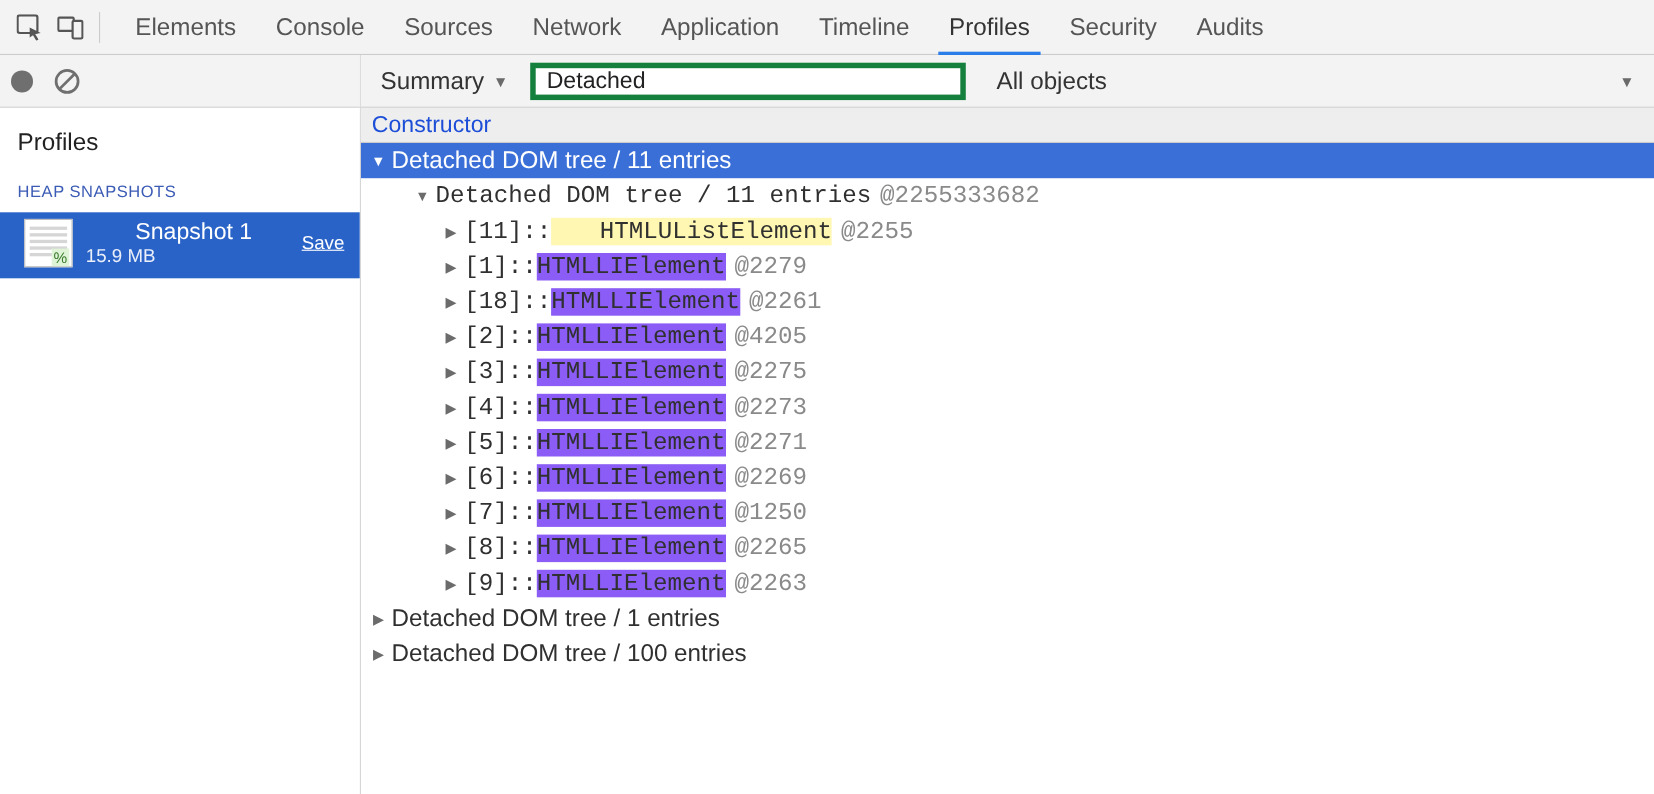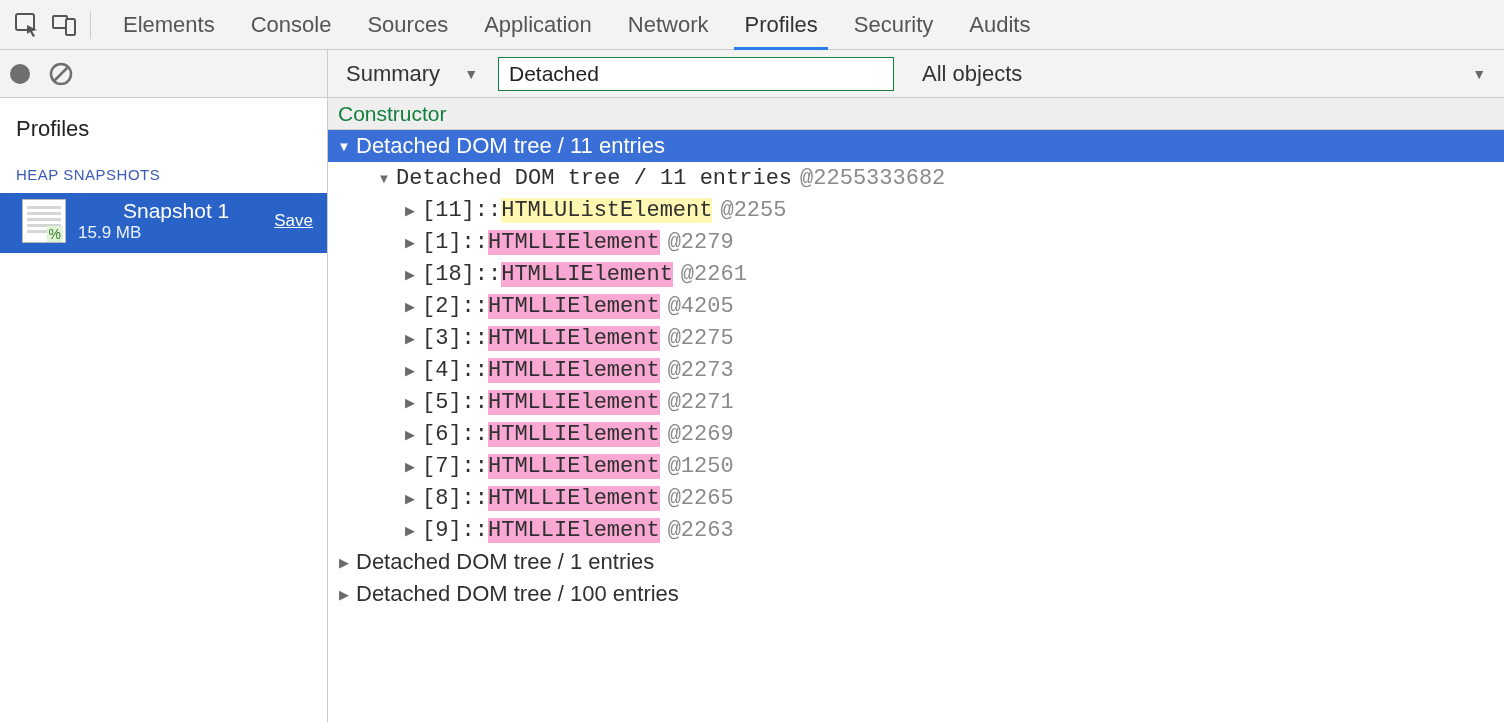--- a/index.html
+++ b/index.html
@@ -31,36 +31,36 @@
   .snap-icon::before { content:""; position:absolute; left:4px; right:4px; top:6px; height:3px; background:#d6d6d6; box-shadow: 0 6px 0 #d6d6d6, 0 12px 0 #d6d6d6, 0 18px 0 #d6d6d6, 0 24px 0 #d6d6d6; }
   .snap-icon::after { content:"%"; position:absolute; right:2px; bottom:0; font-size:14px; color:#3a7a2e; background:#dff3d6; padding:0 2px; }
   .snap-text { flex: 1; }
   .snap-name { font-size: 21px; text-align: center; }
   .snap-size { font-size: 17px; opacity: 0.9; }
   .snap-save { color: #fff; text-decoration: underline; font-size: 17px; }
 
   
   .main { flex: 1; display: flex; flex-direction: column; min-width: 0; }
   .main-toolbar { height: 48px; border-bottom: 1px solid #ccc; background: #f3f3f3; display: flex; align-items: center; padding: 0 12px; gap: 14px; }
-  .dropdown { display: flex; align-items: center; gap: 24px; color: #333; padding: 0 6px; }
+  .dropdown { display: flex; align-items: center; gap: 8px; color: #333; padding: 0 6px; }
   .dropdown .tri { font-size: 14px; color: #6a6a6a; }
-  .filter-input { width: 396px; height: 34px; border: 1px solid #15803d; background: #fff; font-size: 21px; padding: 0 10px; font-family: inherit; color: #222; }
+  .filter-input { width: 396px; height: 34px; border: 5px solid #15803d; background: #fff; font-size: 21px; padding: 0 10px; font-family: inherit; color: #222; }
   .dropdown.objects { margin-left: 8px; flex: 1; justify-content: space-between; }
 
-  .col-header { height: 32px; background: #eeeeee; border-bottom: 1px solid #ccc; display: flex; align-items: center; padding: 0 10px; font-size: 21px; color: #15803d; }
+  .col-header { height: 32px; background: #eeeeee; border-bottom: 1px solid #ccc; display: flex; align-items: center; padding: 0 10px; font-size: 21px; color: #1d4ed8; }
 
   .tree { flex: 1; overflow: auto; font-size: 22px; }
   .row { display: flex; align-items: center; white-space: nowrap; height: 32px; padding-left: 8px; }
   .row.selected { background: #3a6fd8; color: #fff; }
   .tri-toggle { display: inline-block; width: 16px; text-align: center; font-size: 13px; color: #6b6b6b; margin-right: 4px; }
   .row.selected .tri-toggle { color: #fff; }
   .mono { font-family: Menlo, Consolas, "Courier New", monospace; font-size: 22px; }
   .addr { color: #8a8a8a; margin-left: 8px; }
-  .hl-yellow { background: #fff7b2; }
-  .hl-red { background: #f9a8d4; }
+  .hl-yellow { background: #fff7b2; padding-left: 44px; }
+  .hl-red { background: #8b5cf6; }
   .child { padding-left: 48px; }
   .leaf { padding-left: 74px; }
 </style>
 </head>
 <body>
 
 <div class="root">
 
   <div class="tabstrip">
     <div class="icon-btn">
@@ -73,22 +73,23 @@
       <svg width="24" height="24" viewBox="0 0 24 24">
           <rect x="1" y="3" width="14" height="12" rx="1" fill="none" stroke="#555" stroke-width="2"></rect>
           <rect x="14" y="6" width="9" height="16" rx="1.5" fill="#f3f3f3" stroke="#555" stroke-width="2"></rect>
         </svg>
     </div>
     <div class="divider"></div>
     <div class="tabs" id="tabs">
         <div class="tab">Elements</div>
         <div class="tab">Console</div>
         <div class="tab">Sources</div>
+        <div class="tab">Network</div>
         <div class="tab">Application</div>
-        <div class="tab">Network</div>
+        <div class="tab">Timeline</div>
         <div class="tab active">Profiles</div>
         <div class="tab">Security</div>
         <div class="tab">Audits</div>
       </div>
   </div>
 
   <div class="body">
 
     <div class="sidebar">
       <div class="sidebar-toolbar">

